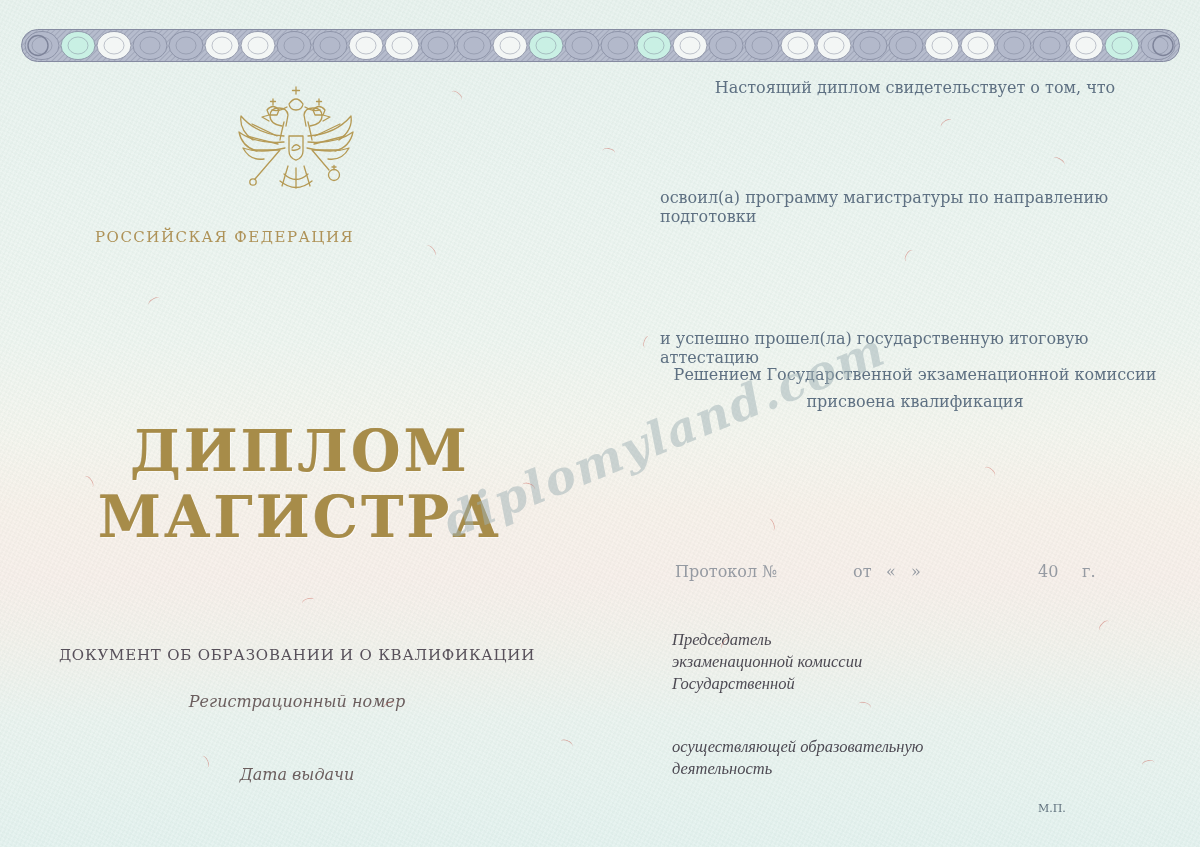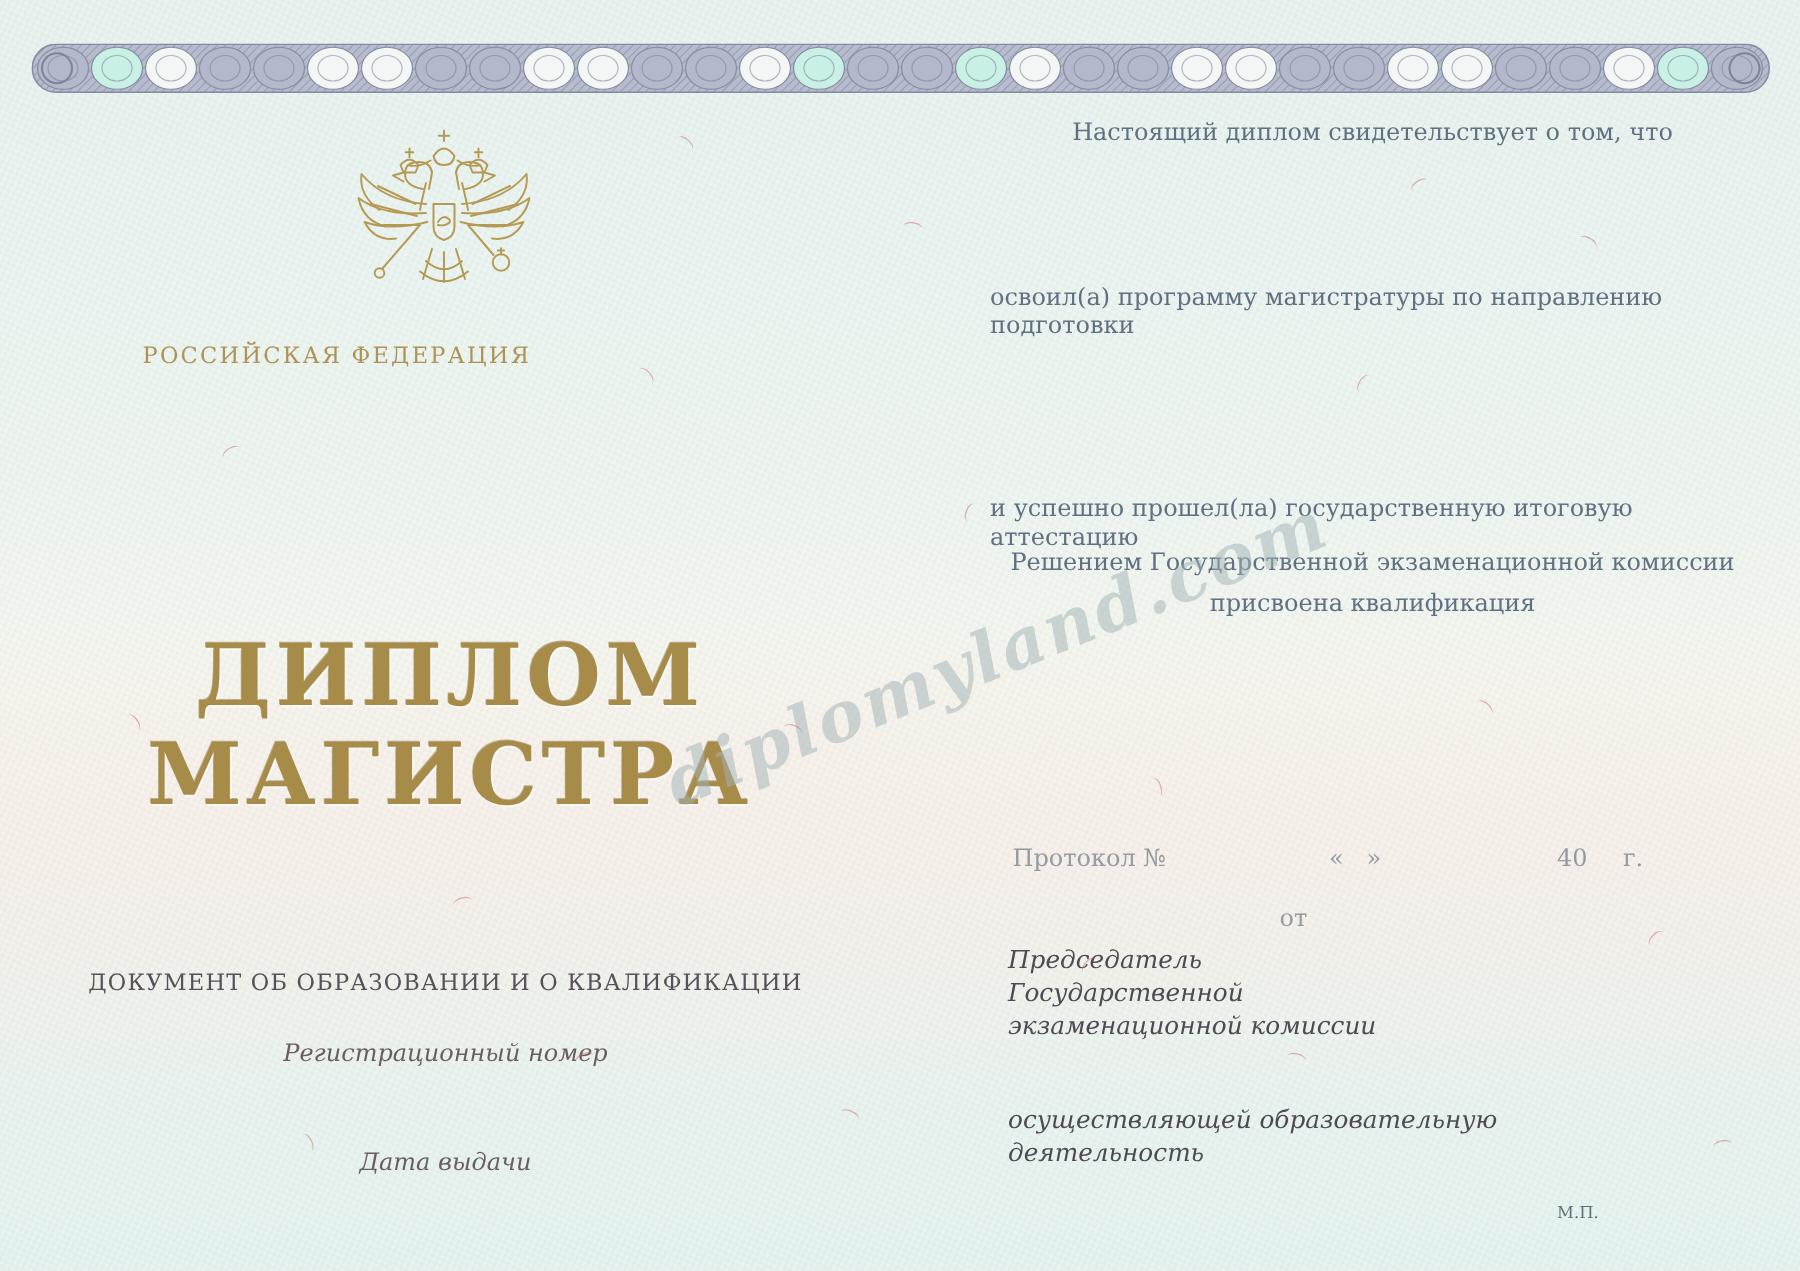--- a/index.html
+++ b/index.html
@@ -49,29 +49,29 @@
   .r-left{left:660px;width:515px;text-align:left;}
   .blue-text{font-size:16px;color:#5e7082;}
   .statement{top:78px;}
   .program{top:188px;}
   .attestation{top:329px;}
   .decision{top:365px;}
   .qualification{top:392px;}
 
   .proto{font-size:16px;color:#959aa2;}
   .proto-label{left:675px;top:562px;}
-  .proto-from{left:853px;top:562px;margin-top:40px;}
+  .proto-from{left:853px;top:562px;}
   .proto-qo{left:886px;top:562px;}
   .proto-qc{left:911px;top:562px;}
   .proto-year{left:1038px;top:562px;}
   .proto-ys{left:1082px;top:562px;}
 
   .sig-block{
     font-style:italic;font-size:16.5px;line-height:22px;color:#4d4a53;
-    left:672px;width:420px;
+    left:672px;width:420px;font-family:Liberation Serif, serif;
   }
   .chairman{top:629px;}
   .head-org{top:736px;}
   .seal{left:1038px;top:802px;font-size:11px;color:#5f707c;}
 
   .watermark{
     left:430px;top:408px;height:62px;
     font-size:46px;font-style:italic;font-weight:600;
     letter-spacing:2px;color:rgba(160,178,182,.5);
     transform:rotate(-22deg);white-space:nowrap;
@@ -231,22 +231,22 @@
     <span class="abs proto proto-label">Протокол №</span>
     <span class="abs proto proto-from">от</span>
     <span class="abs proto proto-qo">«</span>
     <span class="abs proto proto-qc">»</span>
     <span class="abs proto proto-year">40</span>
     <span class="abs proto proto-ys">г.</span>
   </div>
 
   <div class="abs sig-block chairman">
     <div>Председатель</div>
+    <div>экзаменационной комиссии</div>
     <div>Государственной</div>
-    <div>экзаменационной комиссии</div>
   </div>
 
   <div class="abs sig-block head-org">
     <div>осуществляющей образовательную</div>
     <div>деятельность</div>
   </div>
 
   <div class="abs seal">М.П.</div>
 
   <div class="abs watermark">diplomyland.com</div>

